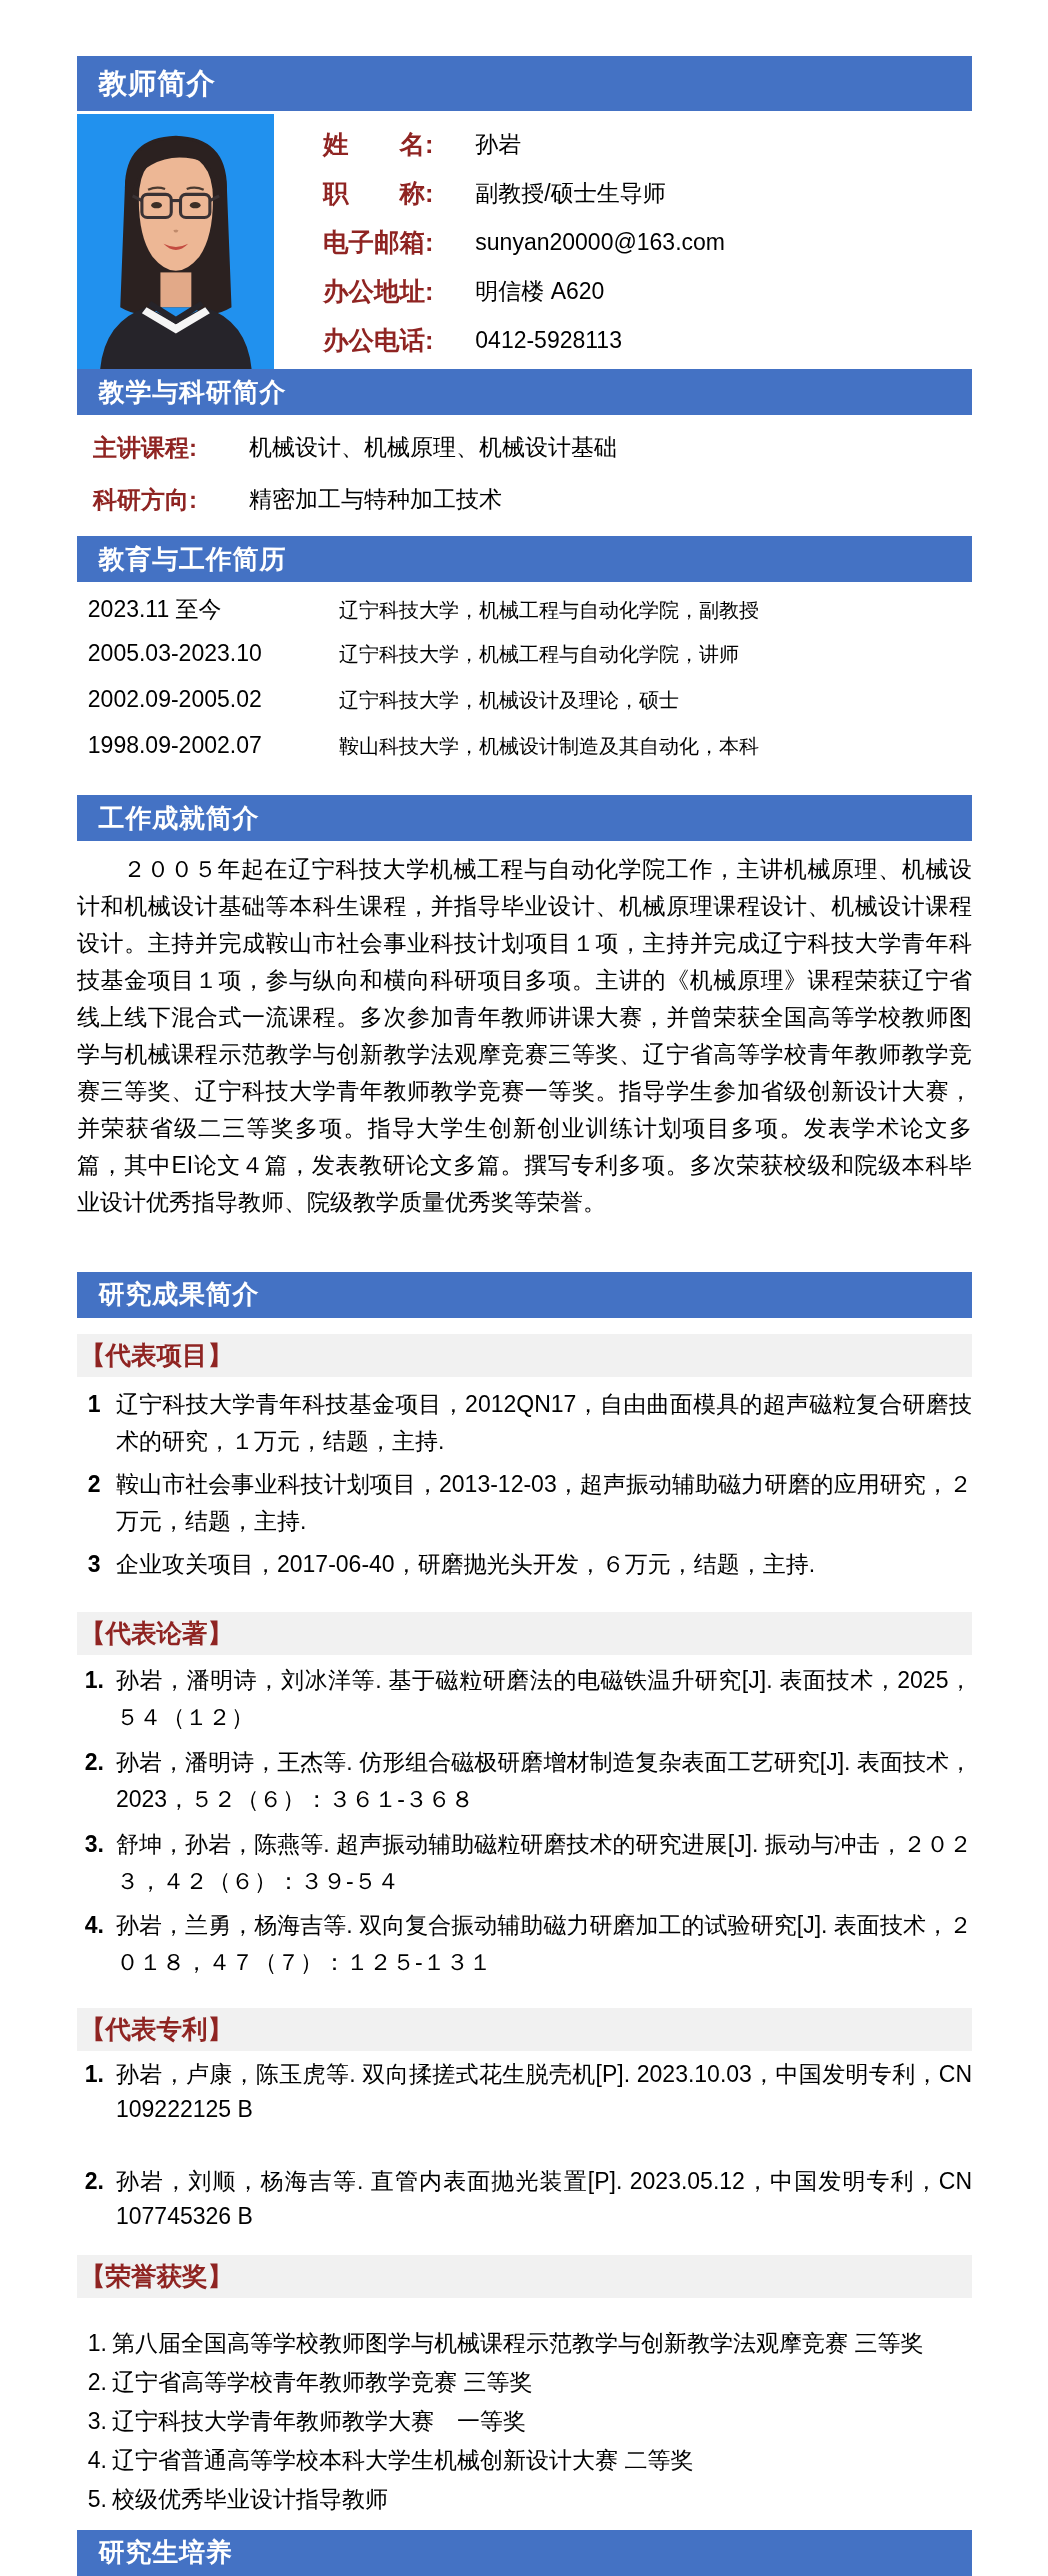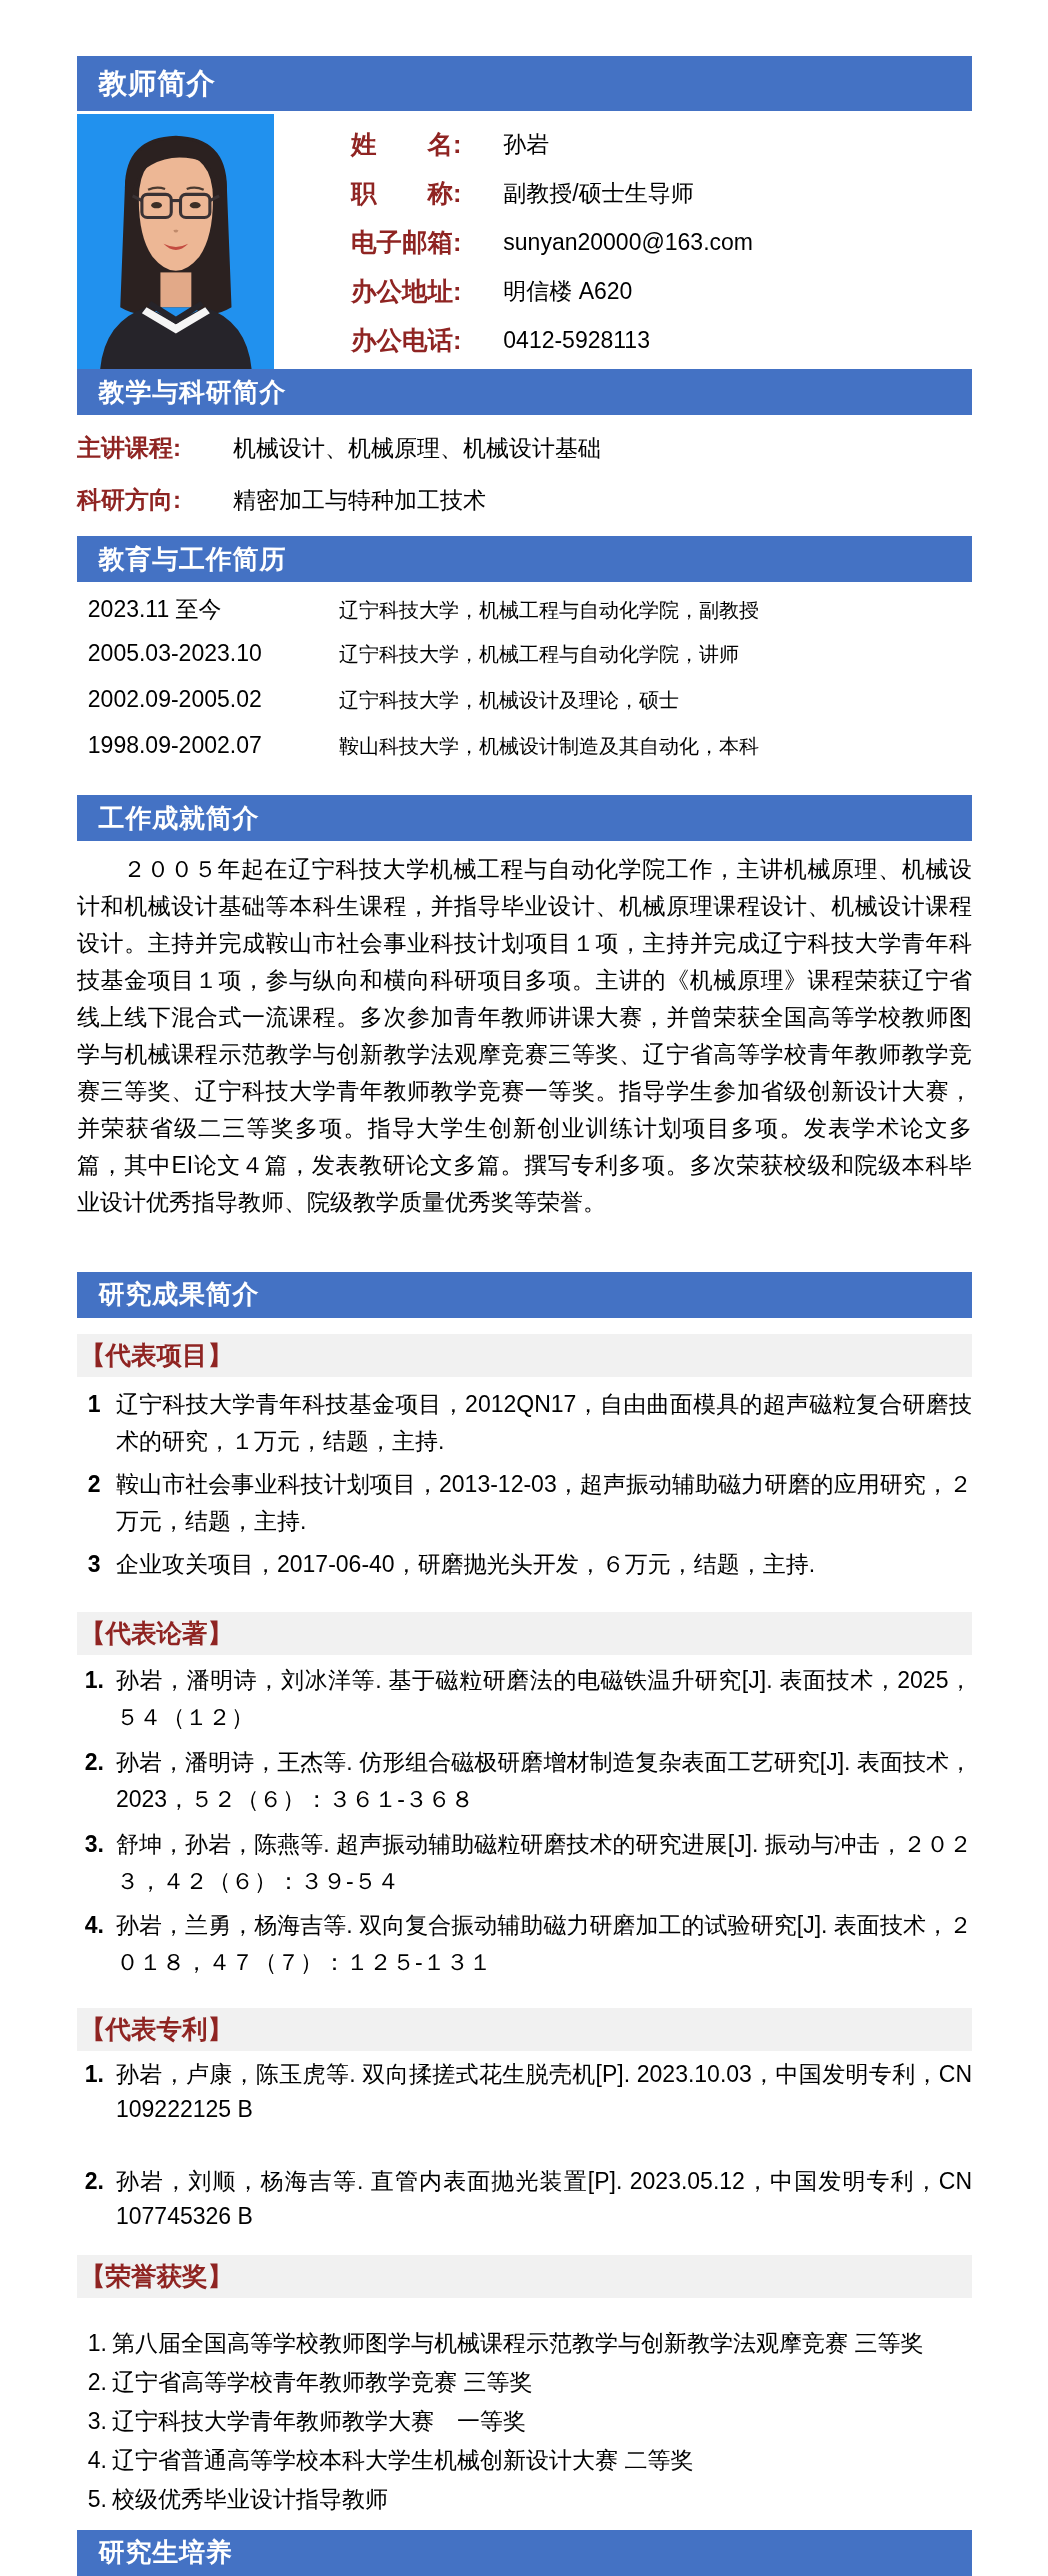--- a/index.html
+++ b/index.html
@@ -17,28 +17,28 @@
     background:#4472C4; color:#fff; font-weight:bold;
     display:flex; align-items:center; padding-left:21.6px;
     letter-spacing:0.8px;
   }
   .bar-lg { height:55px; font-size:28.5px; }
   .bar-md { height:46px; font-size:26px; }
 
   
   .profile { display:flex; height:258px; }
   .photo-box { width:197px; height:255px; margin-top:3.1px; background:#2191EE; overflow:hidden; flex:none; }
-  .info { padding-left:77px; padding-top:9.3px; }
+  .info { padding-left:49px; padding-top:9.3px; }
   .info-row { display:flex; align-items:center; height:49px; }
   .info-label { color:#8F2422; font-weight:bold; font-size:25.5px; width:140px; white-space:pre; }
   .info-value { font-size:23px; margin-left:12.3px; }
 
   
   .teach { padding-top:17px; }
-  .kv-row { display:flex; align-items:flex-end; margin-bottom:20px; }
+  .kv-row { display:flex; align-items:flex-start; margin-bottom:20px;margin-left:16px; }
   .kv-label { color:#8F2422; font-weight:bold; font-size:24px; width:156px; flex:none; }
   .kv-value { font-size:23px; }
 
   
   .hist { padding-top:12.3px; padding-bottom:17px; }
   .h-row { display:flex; align-items:baseline; height:46px; }
   .h-period { width:262px; padding-left:10.8px; font-size:23px; flex:none; }
   .h-detail { font-size:20px; }
 
   

